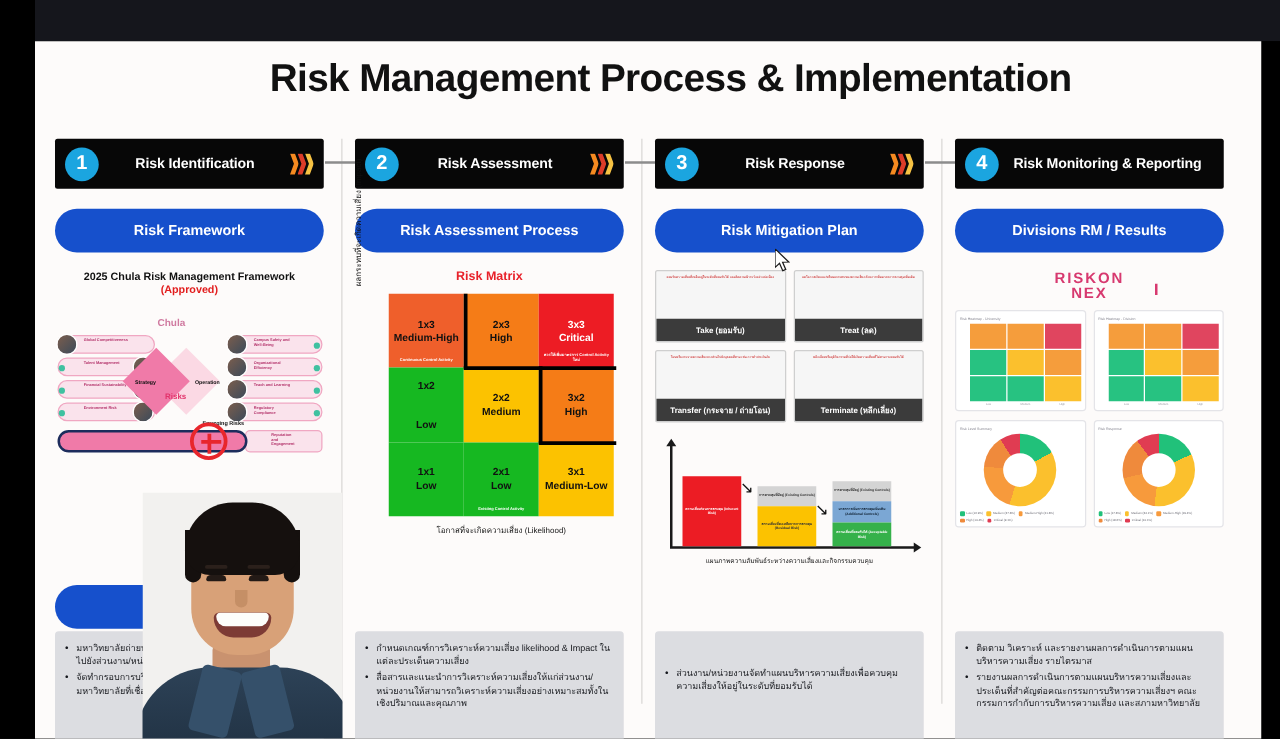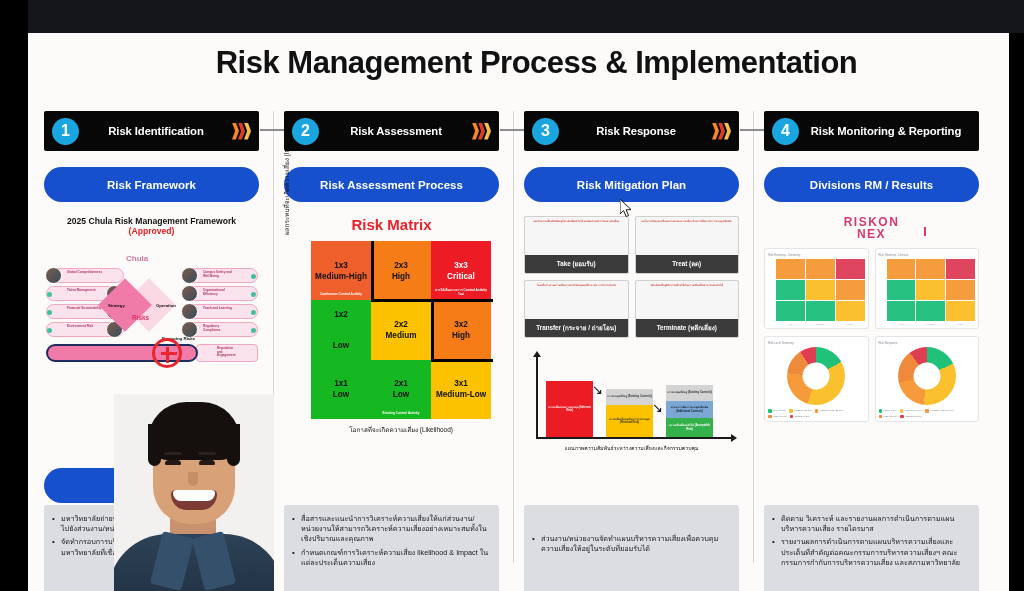--- a/index.html
+++ b/index.html
@@ -101,21 +101,21 @@
   .emerging{ position:absolute; left:118px; top:84px; font-size:4.4px; font-weight:bold; color:#111;}
   .emerg-bar{ position:absolute; left:2px; top:92px; width:152px; height:18px;
               border-radius:9px; background:#f07aa8; border:2px solid #1d2c5c;}
   .plus-ico{ position:absolute; left:108px; top:122px; width:30px; height:30px;
              border:3px solid #e8262c; border-radius:50%;}
   .plus-ico:before,.plus-ico:after{content:"";position:absolute;background:#e8262c;}
   .plus-ico:before{left:6px;top:11px;width:16px;height:3px;}
   .plus-ico:after{left:11px;top:6px;width:3px;height:16px;}
 
   
-  .rm-title{ text-align:center; font-size:15px; font-weight:bold; color:#e8212a; }
+  .rm-title{ text-align:center; font-size:10px; font-weight:bold; color:#e8212a; }
   .rm-wrap{ position:relative; margin-top:8px; height:200px; }
   .rm-ylabel{
     position:absolute; left:-2px; top:18px; width:150px;
     transform:rotate(-90deg); transform-origin:left top;
     font-size:6.4px; color:#111; text-align:center;
   }
   .rm-grid{
     position:absolute; left:27px; top:0; width:180px; height:178px;
     display:grid; grid-template-columns:1fr 1fr 1fr; grid-template-rows:1fr 1fr 1fr;
   }
@@ -538,22 +538,22 @@
     </div>
 
     <div class="note c1">
       <ul>
         <li>มหาวิทยาลัยถ่ายทอด key risk และแนวทางบริหารความเสี่ยงไปยังส่วนงาน/หน่วยงาน</li>
         <li>จัดทำกรอบการบริหารความเสี่ยงและระบุ key risk ระดับมหาวิทยาลัยที่เชื่อมโยงกับเป้าหมายยุทธศาสตร์</li>
       </ul>
     </div>
     <div class="note c2">
       <ul>
+        <li>กำหนดเกณฑ์การวิเคราะห์ความเสี่ยง likelihood &amp; Impact ในแต่ละประเด็นความเสี่ยง</li>
         <li>สื่อสารและแนะนำการวิเคราะห์ความเสี่ยงให้แก่ส่วนงาน/หน่วยงานให้สามารถวิเคราะห์ความเสี่ยงอย่างเหมาะสมทั้งในเชิงปริมาณและคุณภาพ</li>
-        <li>กำหนดเกณฑ์การวิเคราะห์ความเสี่ยง likelihood &amp; Impact ในแต่ละประเด็นความเสี่ยง</li>
       </ul>
     </div>
     <div class="note c3">
       <ul>
         <li>ส่วนงาน/หน่วยงานจัดทำแผนบริหารความเสี่ยงเพื่อควบคุมความเสี่ยงให้อยู่ในระดับที่ยอมรับได้</li>
       </ul>
     </div>
     <div class="note c4">
       <ul>
         <li>ติดตาม วิเคราะห์ และรายงานผลการดำเนินการตามแผนบริหารความเสี่ยง รายไตรมาส</li>

